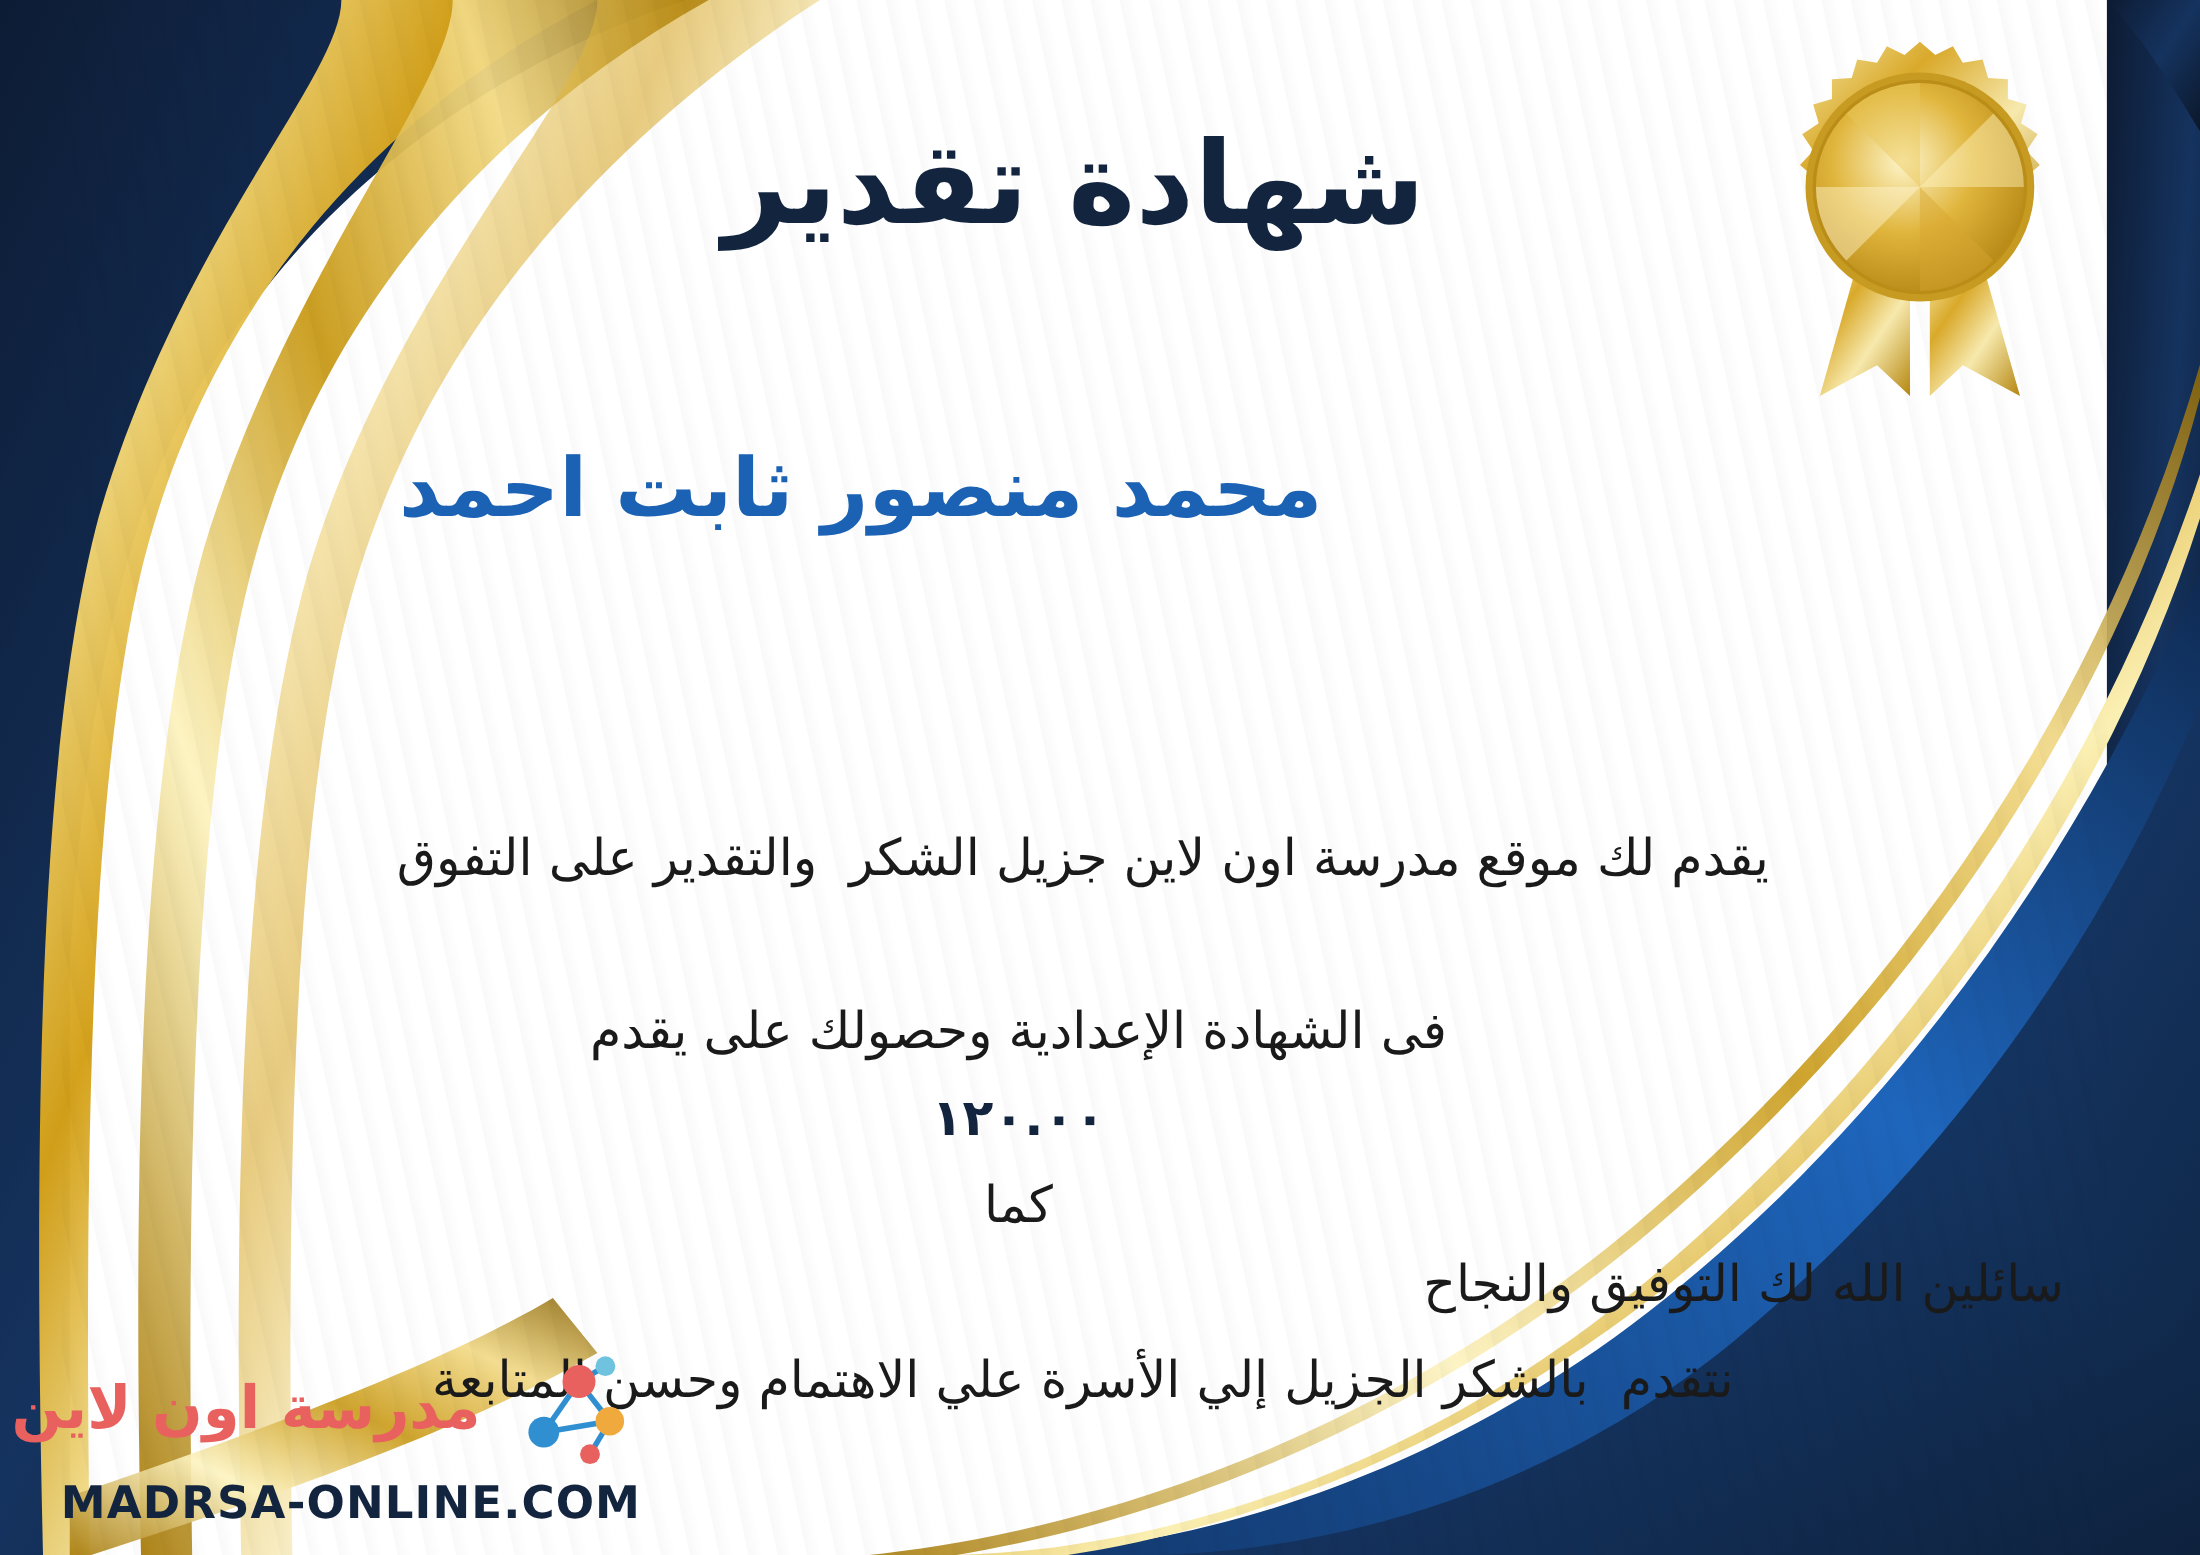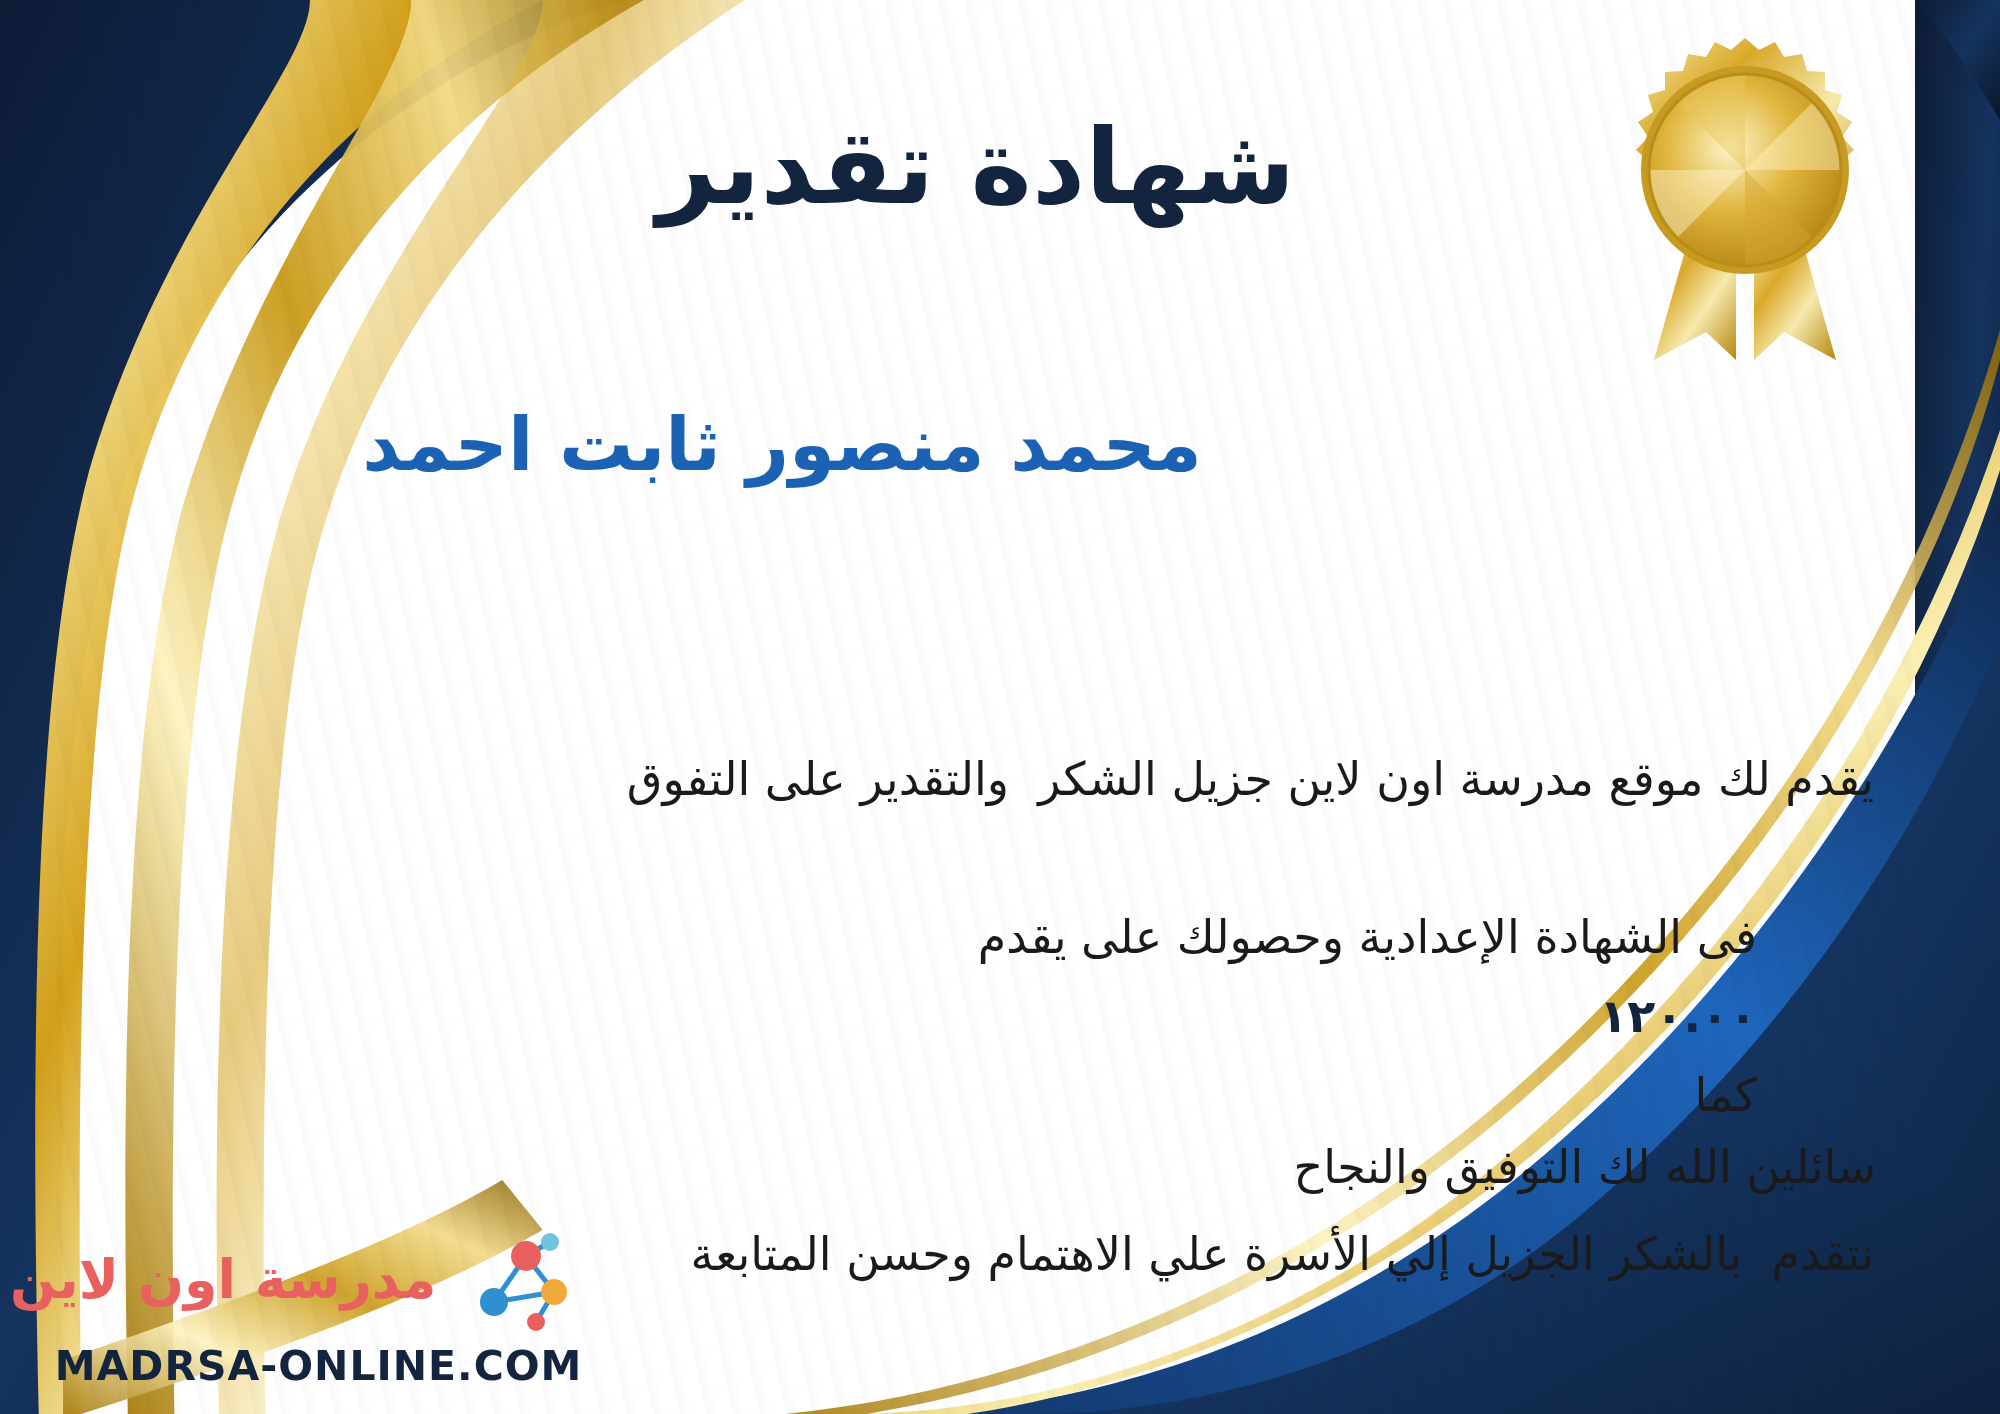--- a/index.html
+++ b/index.html
@@ -71,23 +71,23 @@
     text-align: center;
     font-size: 74px;
     font-weight: 700;
     color: #1b62b5;
     line-height: 1.2;
   }
 
   .body-block {
     position: absolute;
     top: 740px;
-    left: 98px;
+    left: 108px;
     width: 1800px;
-    text-align: right;
+    text-align: center;
     font-size: 46px;
     color: #1a1a1a;
     line-height: 1.72;
     direction: rtl;
   }
   .body-line {
     display: block;
     white-space: pre-wrap;
   }
   .score {

